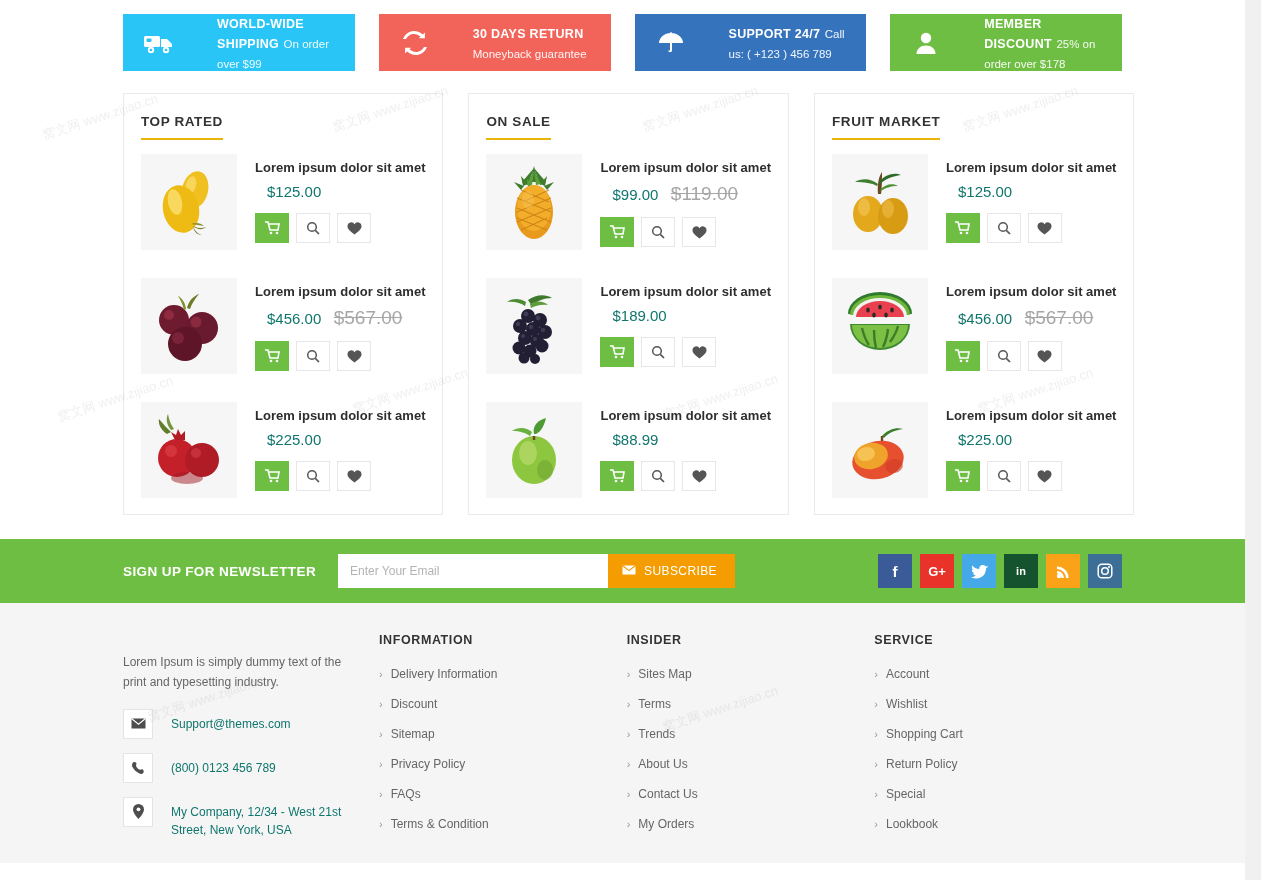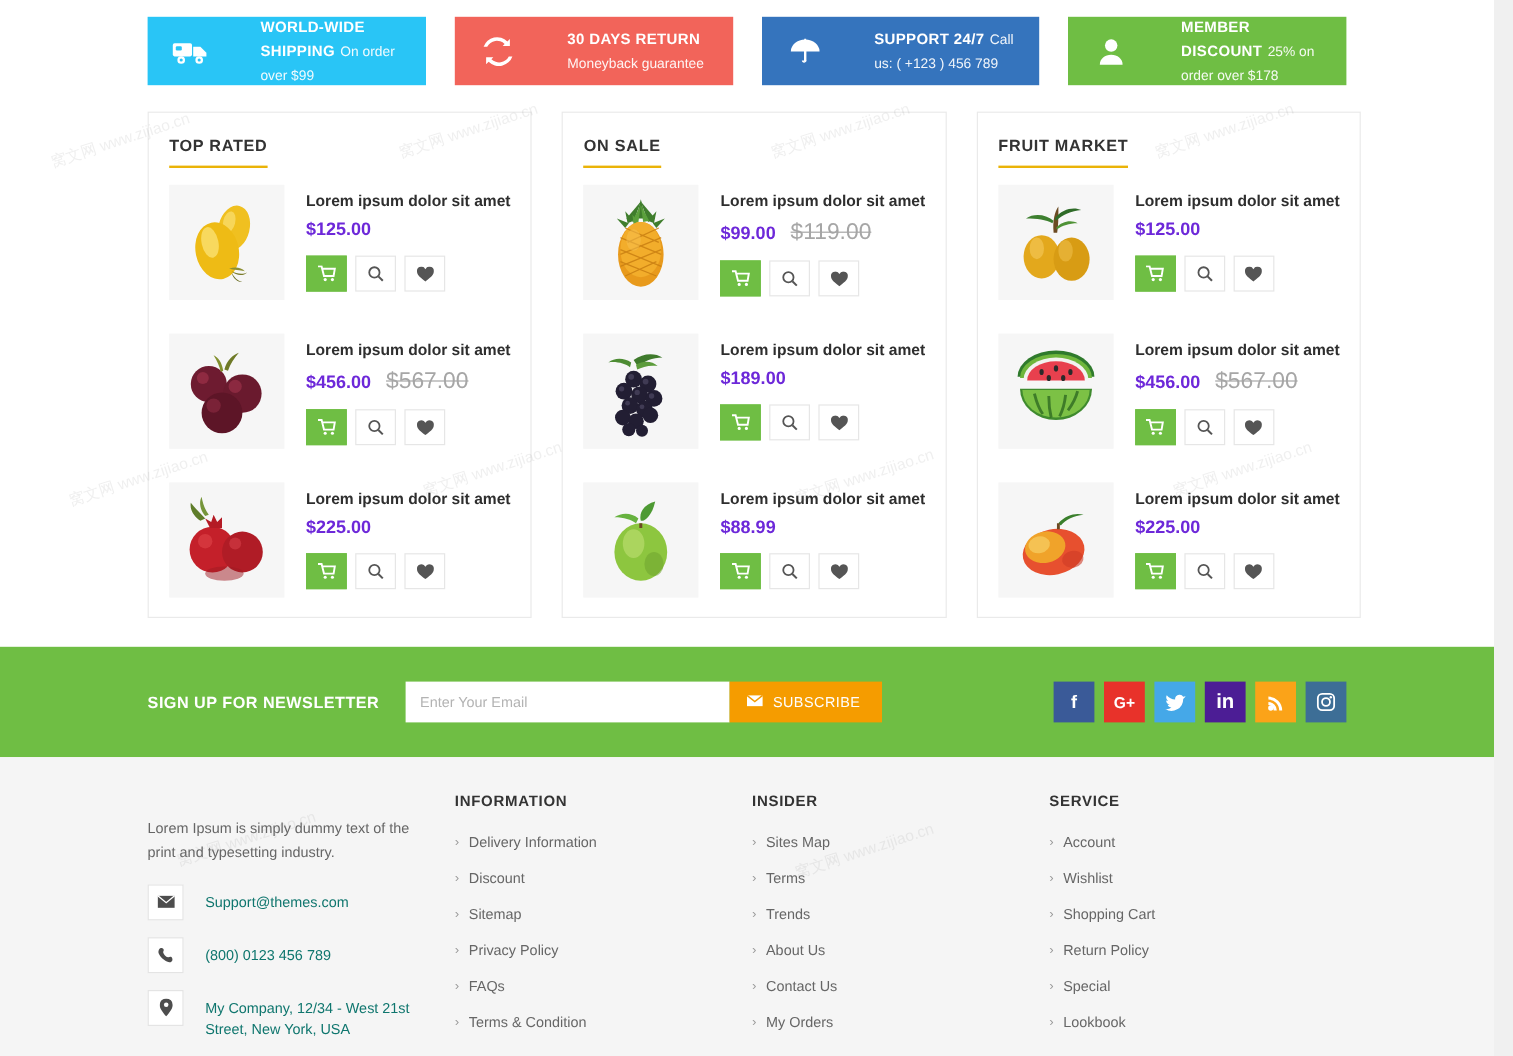--- a/index.html
+++ b/index.html
@@ -95,22 +95,23 @@
   .prod-name {
     font-size: 13px;
     font-weight: bold;
     color: #2e2e2e;
     margin-bottom: 8px;
     white-space: nowrap;
   }
   .prices { margin-bottom: 12px; white-space: nowrap; }
   .price-new {
     font-size: 15px;
-    font-weight: bold;
-    color: #6d28d9;
+    font-weight: normal;
+    color: #0f766e;
+    margin-left: 12px;
   }
   .price-old {
     font-size: 19px;
     color: #a6a6a6;
     text-decoration: line-through;
     margin-left: 8px;
   }
   .actions { display: flex; gap: 7px; }
   .act {
     width: 34px;
@@ -125,21 +126,21 @@
   .act.primary {
     background: #6fbe44;
     border-color: #6fbe44;
   }
   .act svg { display: block; }
 
   
   .newsletter {
     margin-top: 24px;
     background: #6fbe44;
-    height: 92px;
+    height: 64px;
     display: flex;
     align-items: center;
     padding: 0 123px;
   }
   .nl-label {
     color: #ffffff;
     font-size: 13.5px;
     font-weight: bold;
     letter-spacing: .4px;
     white-space: nowrap;
@@ -779,21 +780,21 @@
         <span>f</span>
       </div>
       <div class="soc" style="background:#e8322a;font-size:13px">
         <span>G+</span>
       </div>
       <div class="soc" style="background:#45a8e8">
         <svg width="17" height="15" viewBox="0 0 17 15">
             <path d="M17 2c-.6.3-1.3.5-2 .6A3.3 3.3 0 0 0 11.6 1 3.4 3.4 0 0 0 8.3 5c-2.8-.1-5.3-1.5-7-3.6-.9 1.6-.4 3.7 1.1 4.7-.6 0-1.1-.2-1.6-.4 0 1.7 1.2 3.1 2.8 3.4-.5.2-1 .2-1.6.1.5 1.4 1.8 2.3 3.2 2.4A6.9 6.9 0 0 1 0 12.9 9.8 9.8 0 0 0 15 4.5c.7-.5 1.4-1.2 2-2z" fill="#fff"></path>
           </svg>
       </div>
-      <div class="soc" style="background:#4c1d95;font-size:17px">
+      <div class="soc" style="background:#14532d;font-size:11px">
         <span>in</span>
       </div>
       <div class="soc" style="background:#fba318">
         <svg width="15" height="15" viewBox="0 0 15 15">
             <circle cx="3" cy="12" r="2.2" fill="#fff"></circle>
             <path d="M1 7a7 7 0 0 1 7 7h-2.6A4.4 4.4 0 0 0 1 9.6z" fill="#fff"></path>
             <path d="M1 2.5A11.5 11.5 0 0 1 12.5 14H10A9 9 0 0 0 1 5z" fill="#fff"></path>
           </svg>
       </div>
       <div class="soc" style="background:#3d6e96">

